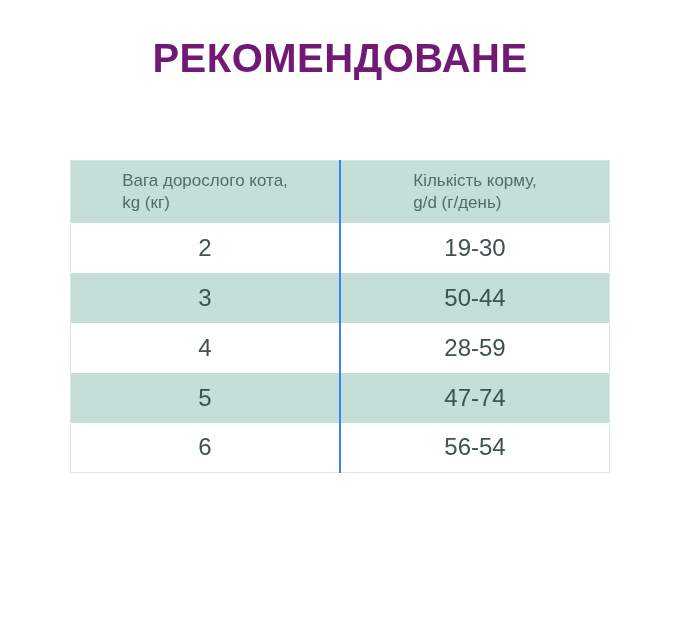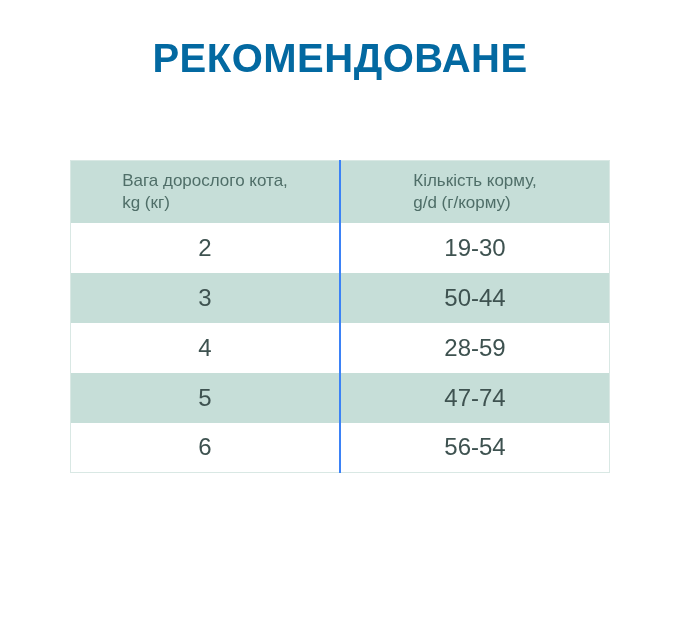--- a/index.html
+++ b/index.html
@@ -14,21 +14,21 @@
     font-family: "Liberation Sans", sans-serif;
   }
   .page {
     width: 680px;
     height: 630px;
     position: relative;
   }
   .title {
     padding-top: 33px;
     text-align: center;
-    color: #0369a1;
+    color: #701a75;
     font-weight: bold;
     font-size: 40px;
     line-height: 50px;
     letter-spacing: 0.5px;
   }
   .feeding-table {
     width: 540px;
     margin: 77px auto 0 auto;
     border-collapse: collapse;
     table-layout: fixed;
@@ -88,21 +88,21 @@
       <tr class="header-row">
         <th class="col-weight">
           <span class="th-inner">
             <span class="th-line">Вага дорослого кота,</span>
             <span class="th-line">kg (кг)</span>
           </span>
         </th>
         <th class="col-amount">
           <span class="th-inner">
             <span class="th-line">Кількість корму,</span>
-            <span class="th-line">g/d (г/корму)</span>
+            <span class="th-line">g/d (г/день)</span>
           </span>
         </th>
       </tr>
     </thead>
     <tbody>
       <tr class="data-row">
         <td class="cell-weight">2</td>
         <td class="cell-amount">19-30</td>
       </tr>
       <tr class="data-row">

